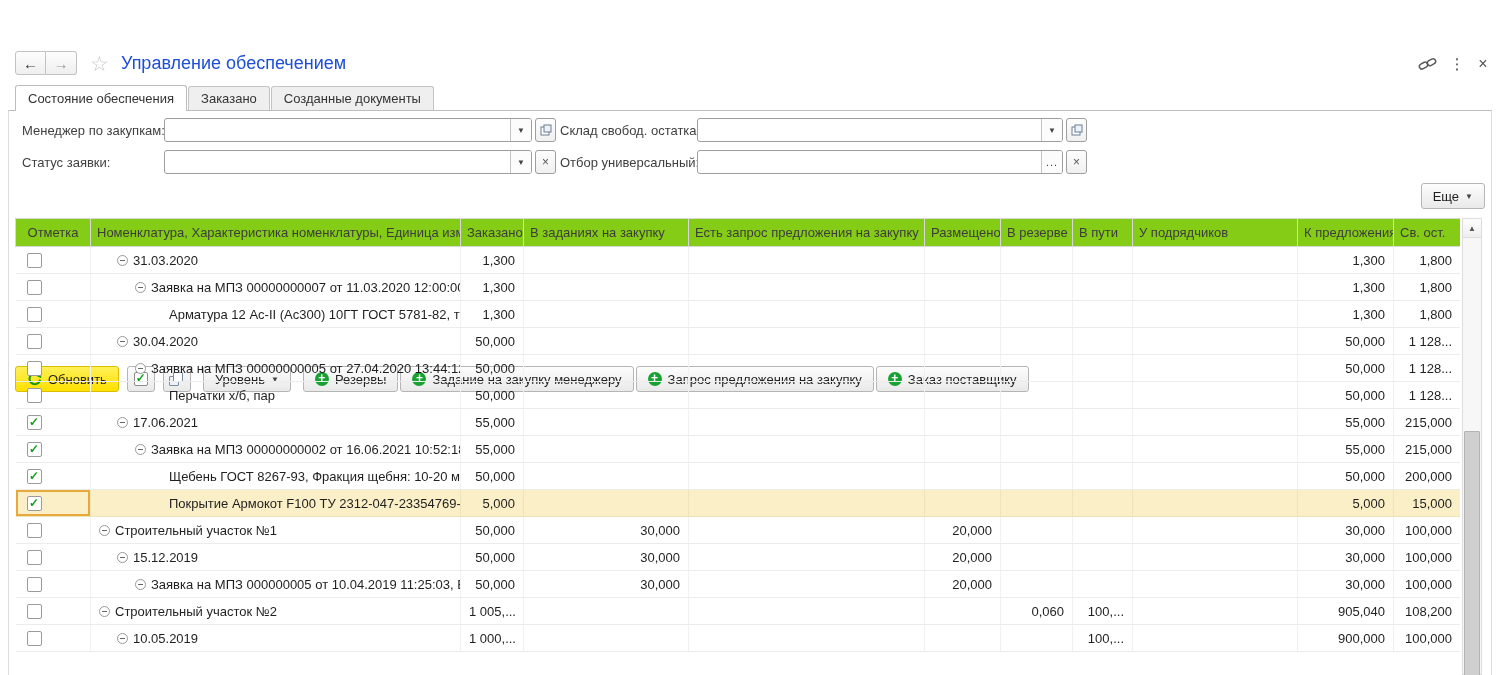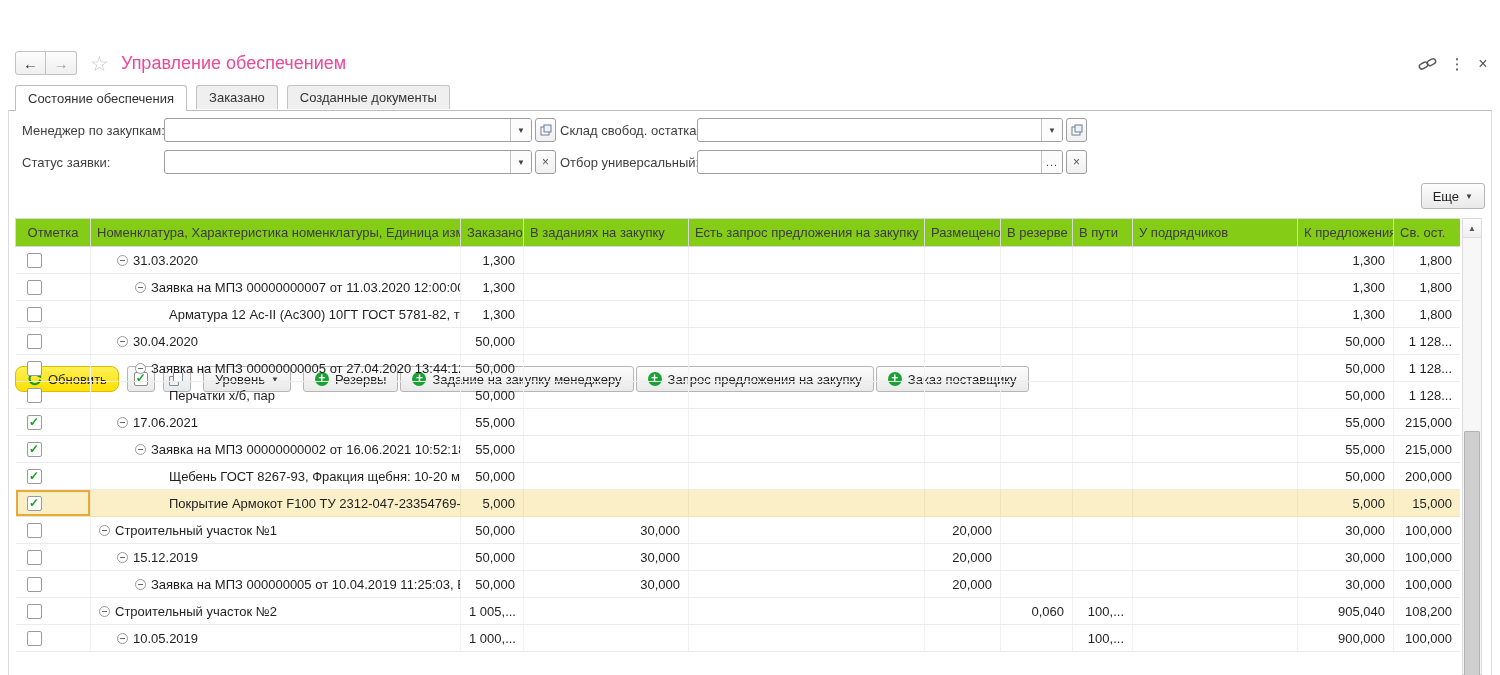--- a/index.html
+++ b/index.html
@@ -9,27 +9,27 @@
     -webkit-font-smoothing:antialiased;
   }
   
   .navgroup{position:absolute;left:15px;top:51px;display:flex;}
   .navbtn{width:31px;height:24px;box-sizing:border-box;border:1px solid #C2C2C2;
     background:linear-gradient(#FDFDFD,#EFEFEF);display:flex;align-items:center;justify-content:center;
     font-size:15px;cursor:pointer;}
   .navbtn.back{border-radius:3px 0 0 3px;color:#333;}
   .navbtn.fwd{border-radius:0 3px 3px 0;border-left:none;color:#9a9a9a;}
   .star{position:absolute;left:90px;top:52px;font-size:21px;color:#C8C8C8;cursor:pointer;}
-  .page-title{position:absolute;left:121px;top:53px;font-size:18px;color:#ec4899;white-space:nowrap;}
+  .page-title{position:absolute;left:121px;top:53px;font-size:18px;color:#1d4ed8;white-space:nowrap;}
   .top-ico{position:absolute;top:54px;cursor:pointer;display:flex;align-items:center;justify-content:center;width:22px;height:20px;}
   .ico-link{left:1416px;}
   .ico-dots{left:1446px;font-size:15px;color:#444;letter-spacing:0;}
   .ico-close{left:1472px;font-size:16px;color:#555;}
   
-  .tabs{position:absolute;left:15px;top:85px;display:flex;align-items:flex-start;z-index:5;gap:8px;}
+  .tabs{position:absolute;left:15px;top:85px;display:flex;align-items:center;z-index:5;}
   .tab{box-sizing:border-box;height:24px;padding:0 12px;display:flex;align-items:center;
     font-size:13px;color:#333;border:1px solid #C4C4C4;border-bottom:none;border-radius:3px 3px 0 0;
     background:#EFEFEF;cursor:pointer;margin-right:1px;white-space:nowrap;}
   .tab.active{height:26px;background:#fff;border-color:#BDBDBD;}
   .panel{position:absolute;left:8px;right:8px;top:110px;bottom:0;
     border-top:1px solid #BDBDBD;border-left:1px solid #DCDCDC;border-right:1px solid #DCDCDC;}
   .tab.active{position:relative;}
   .tab.active:after{content:"";position:absolute;left:0;right:0;bottom:-1px;height:1px;background:#fff;}
   
   .flabel{position:absolute;font-size:13px;color:#3f3f3f;white-space:nowrap;}
@@ -43,21 +43,21 @@
   .seg.txt{font-size:11px;color:#444;letter-spacing:1px;}
   .side-btn{position:absolute;width:21px;height:24px;box-sizing:border-box;border:1px solid #9E9E9E;
     border-radius:3px;background:linear-gradient(#FDFDFD,#F0F0F0);display:flex;align-items:center;
     justify-content:center;font-size:12px;color:#555;cursor:pointer;}
   
   .toolbar{position:absolute;left:15px;top:183px;display:flex;align-items:center;}
   .btn{height:26px;box-sizing:border-box;display:inline-flex;align-items:center;gap:6px;padding:0 11px;
     background:linear-gradient(#FDFDFD,#E9E9E9);border:1px solid #B5B5B5;border-radius:3px;
     font-size:13px;color:#1f1f1f;cursor:pointer;white-space:nowrap;}
   .btn.iconbtn{width:28px;padding:0;justify-content:center;}
-  .btn-refresh{background:linear-gradient(#FFF057,#FFE000);border-color:#D9BD00;border-radius:8px;}.gap8{margin-left:8px;}.gap12{margin-left:12px;}.gap2{margin-left:2px;}
+  .btn-refresh{background:linear-gradient(#FFF057,#FFE000);border-color:#D9BD00;}.gap8{margin-left:8px;}.gap12{margin-left:12px;}.gap2{margin-left:2px;}
   .dd{font-size:8px;color:#444;}
   .plus{width:14px;height:14px;border-radius:50%;background:#17A232;color:#fff;font-size:12px;
     line-height:13px;text-align:center;font-weight:bold;flex:0 0 auto;}
   .tickbox{width:14px;height:14px;box-sizing:border-box;border:1px solid #8A8A8A;border-radius:2px;
     background:#fff;color:#12A01B;font-weight:bold;font-size:12px;line-height:11px;text-align:center;}
   .sheets{position:relative;width:15px;height:15px;}
   .sheets i{position:absolute;width:10px;height:10px;box-sizing:border-box;border:1px solid #7A8FA5;background:#EDF2F8;border-radius:1px;}
   .sheets i:first-child{left:0;top:4px;}
   .sheets i:last-child{left:4px;top:0;background:#fff;}
   .btn-more{position:absolute;right:15px;top:0;}

